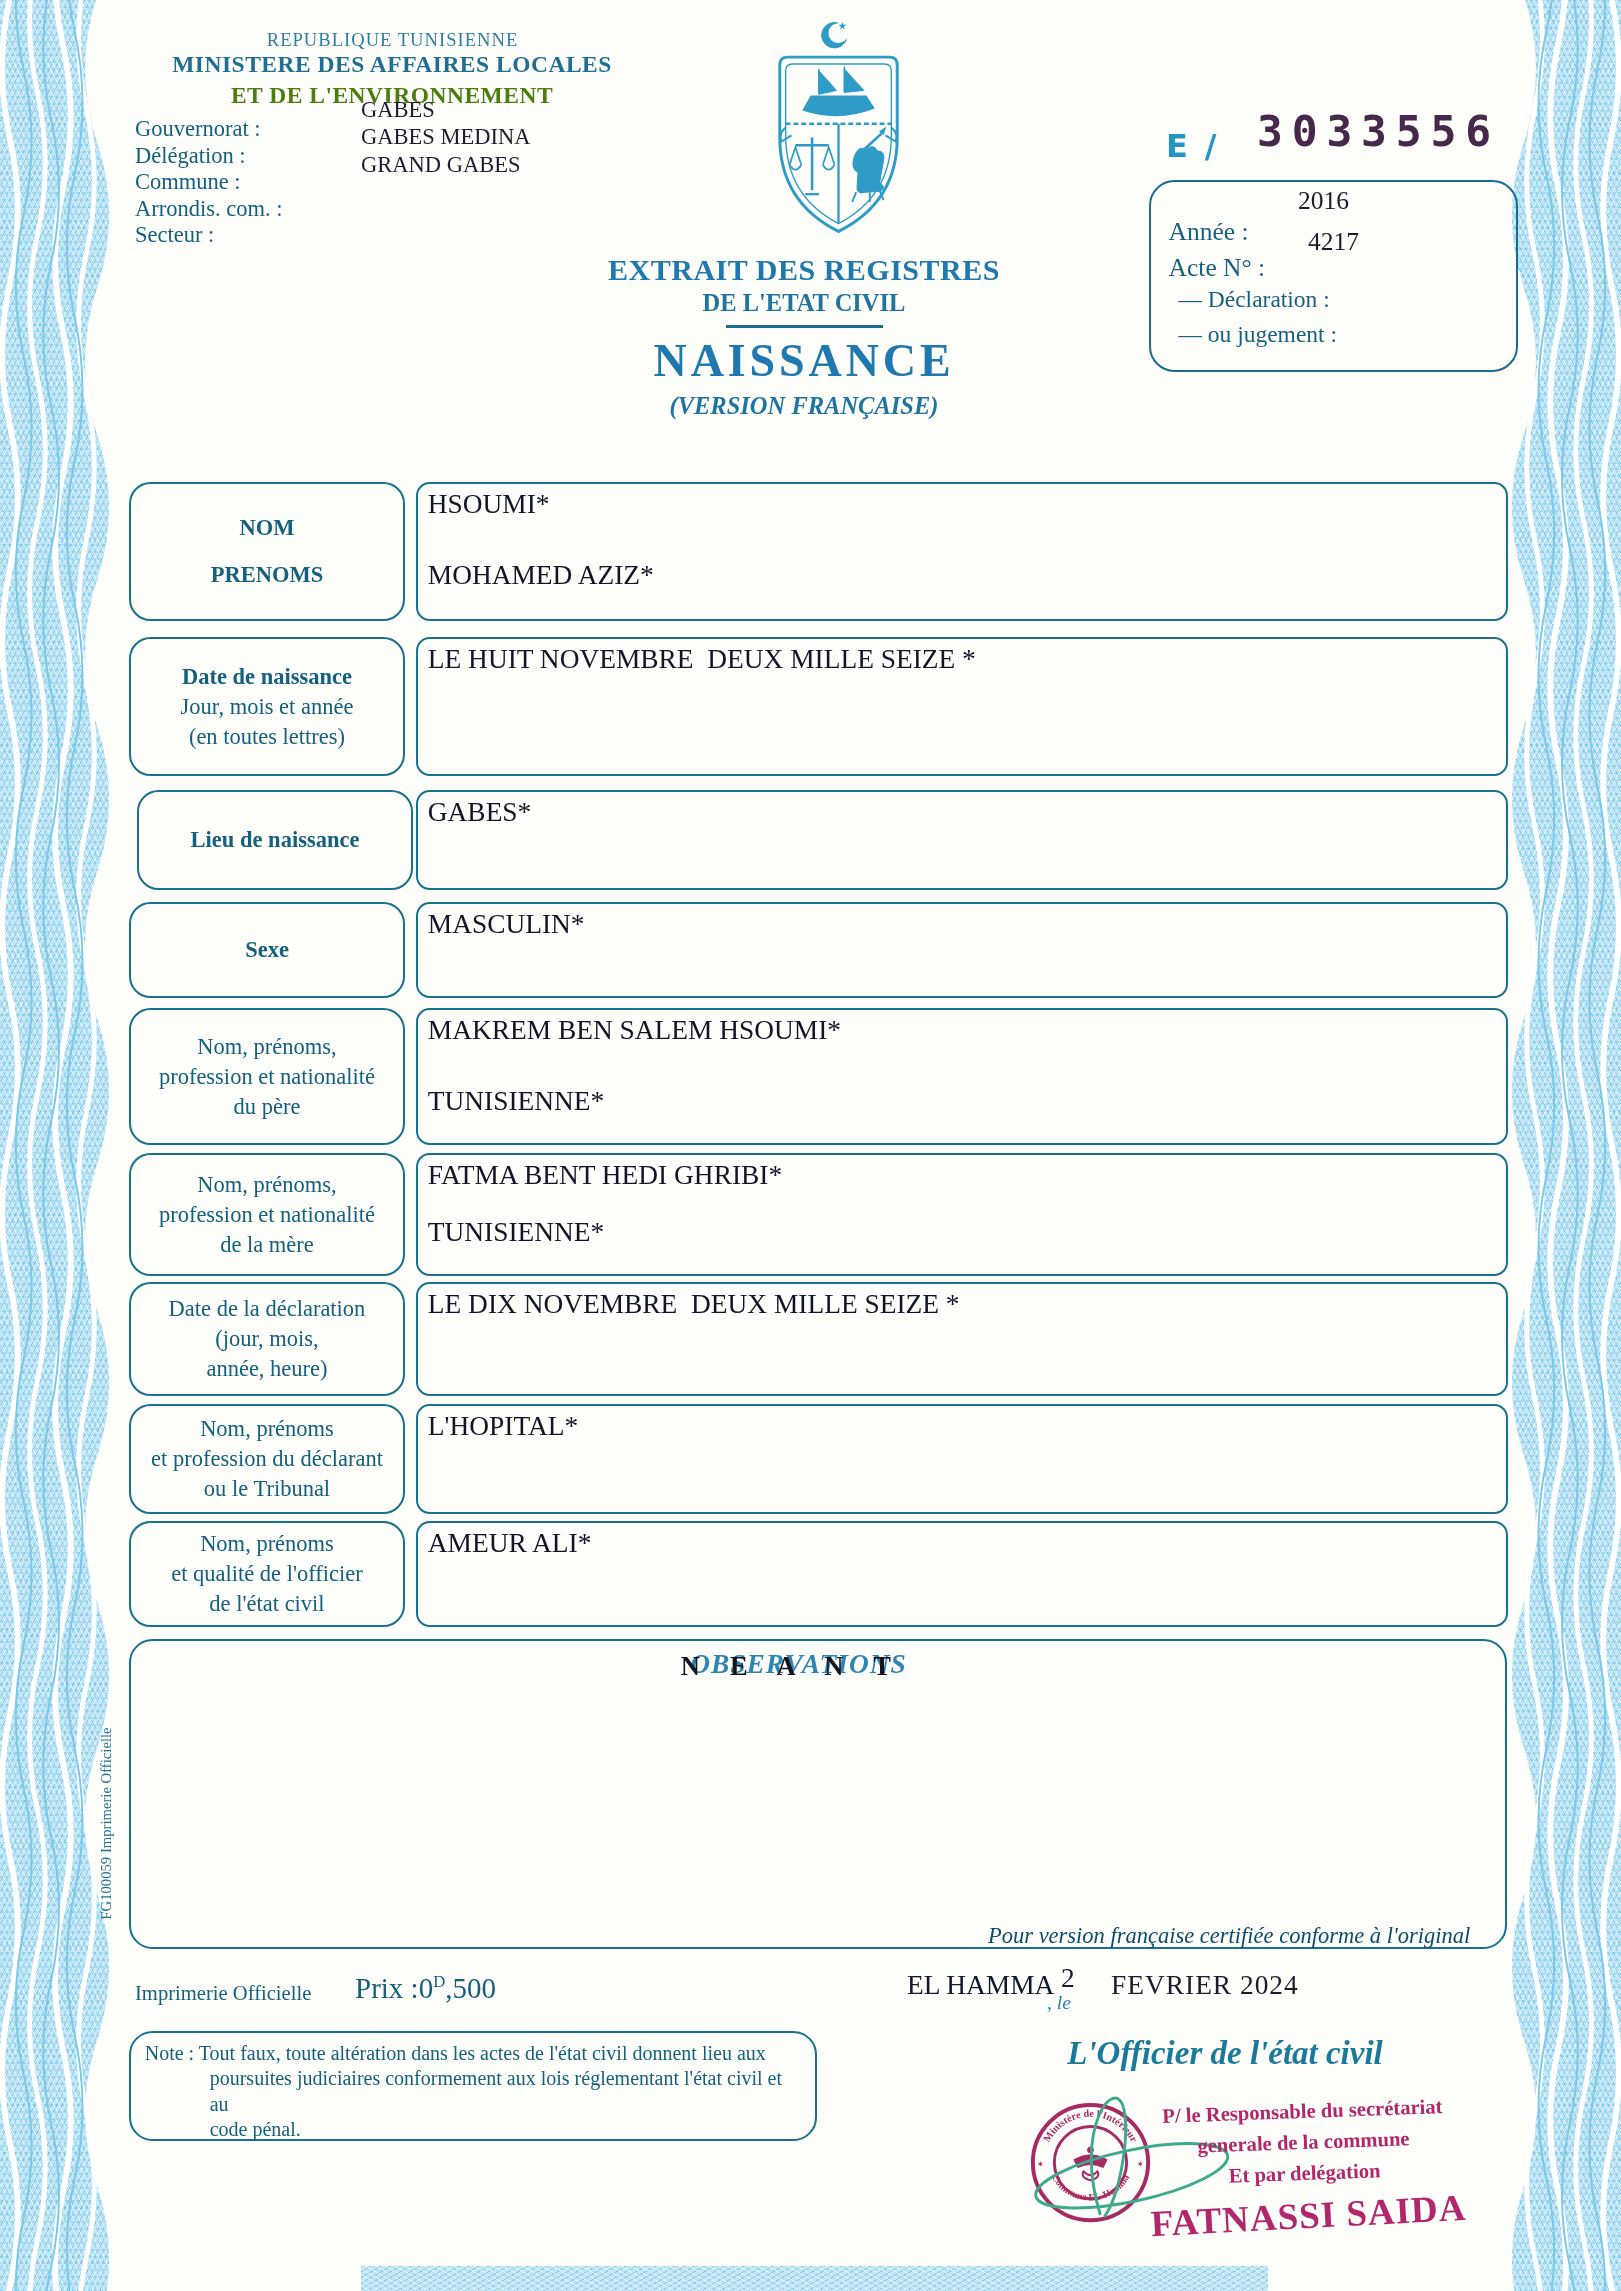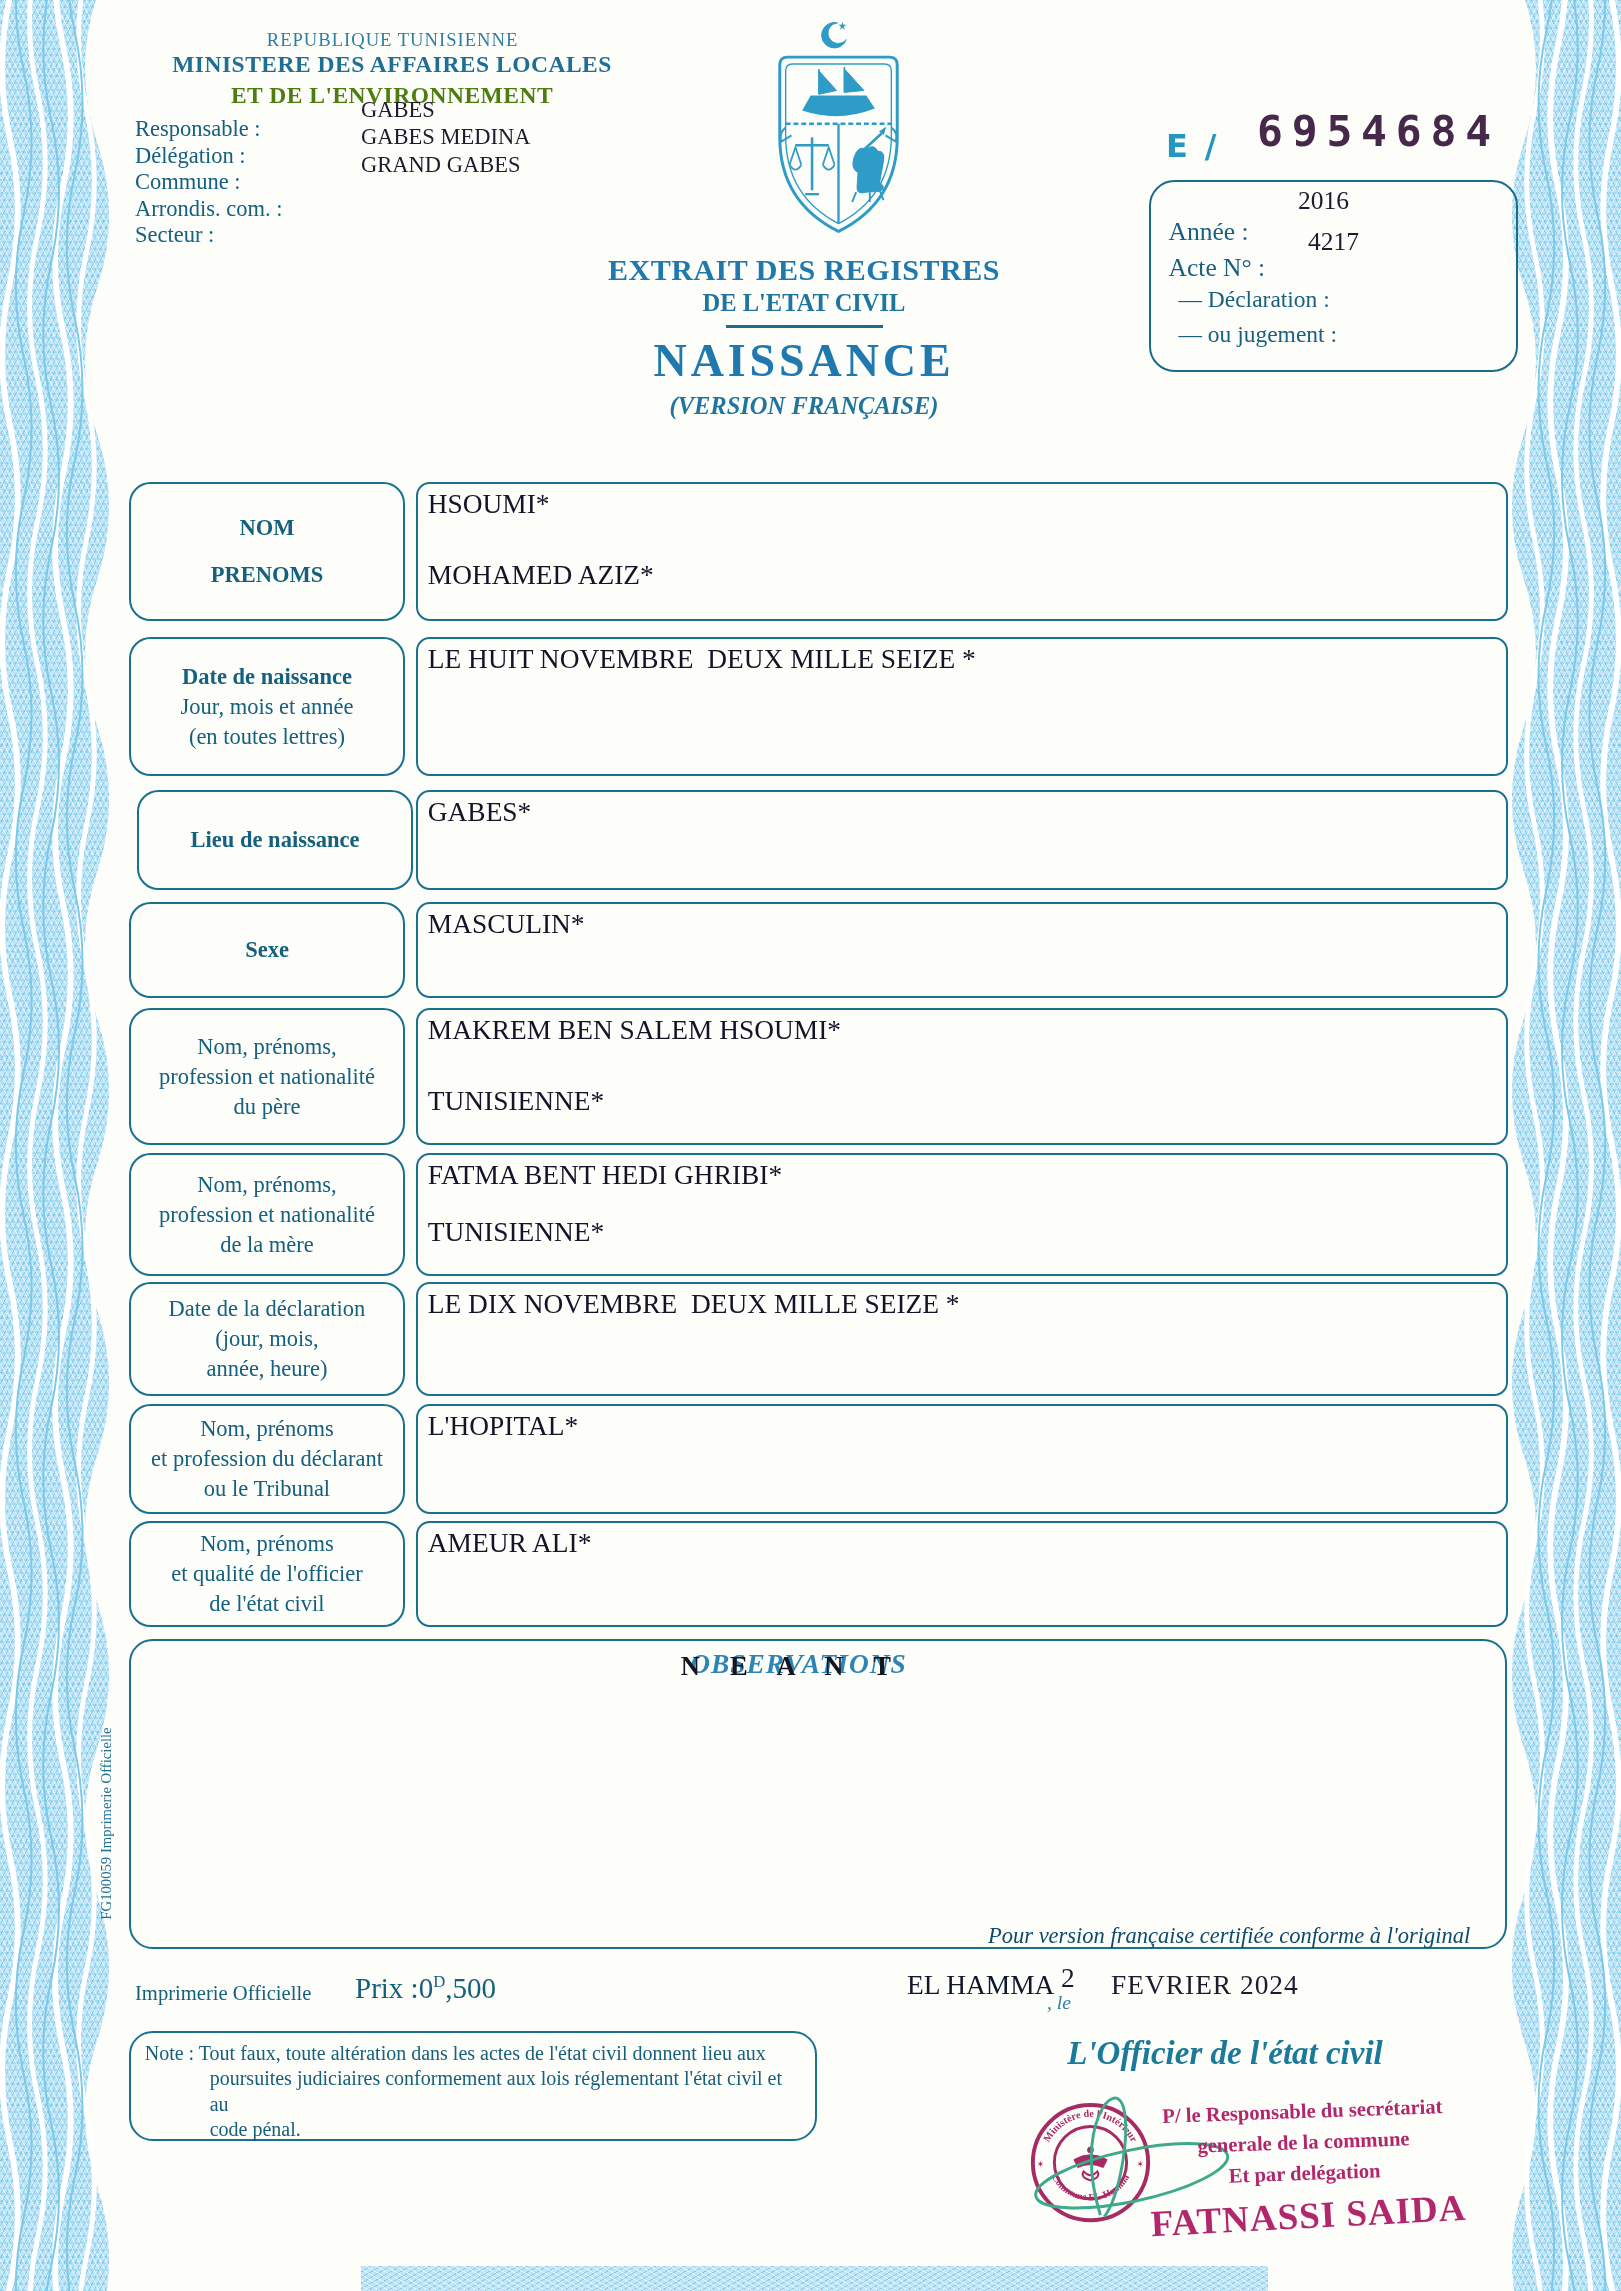--- a/index.html
+++ b/index.html
@@ -129,21 +129,21 @@
       <use href="#wv" x="76" y="-110" stroke="#7cc8e8" stroke-width="2"></use>
     </svg>
   </div>
   <div class="bottom-strip"></div>
 
   <div class="hdr-rep">REPUBLIQUE TUNISIENNE</div>
   <div class="hdr-min1">MINISTERE DES AFFAIRES LOCALES</div>
   <div class="hdr-min2">ET DE L'ENVIRONNEMENT</div>
 
   <div class="admin-labels">
-    <div>Responsable :</div>
+    <div>Gouvernorat :</div>
     <div>Délégation :</div>
     <div>Commune :</div>
     <div>Arrondis. com. :</div>
     <div>Secteur :</div>
   </div>
   <div class="admin-values">
     <div>GABES</div>
     <div>GABES MEDINA</div>
     <div>GRAND GABES</div>
   </div>
@@ -181,21 +181,21 @@
 
   <div class="title-blk">
     <div class="title-l1">EXTRAIT DES REGISTRES</div>
     <div class="title-l2">DE L'ETAT CIVIL</div>
     <div class="title-rule"></div>
     <div class="title-doc">NAISSANCE</div>
     <div class="title-ver">(VERSION FRANÇAISE)</div>
   </div>
 
   <div class="serial-prefix">E /</div>
-  <div class="serial-number">6954684</div>
+  <div class="serial-number">3033556</div>
   <div class="acte-box">
     <span class="y-val">2016</span>
     <span class="y-lbl">Année :</span>
     <span class="a-val">4217</span>
     <span class="a-lbl">Acte N° :</span>
     <span class="d-lbl">— Déclaration :</span>
     <span class="j-lbl">— ou jugement :</span>
   </div>
 
   <div class="row-label" style="top:482px;height:139px;gap:19.6px;">

